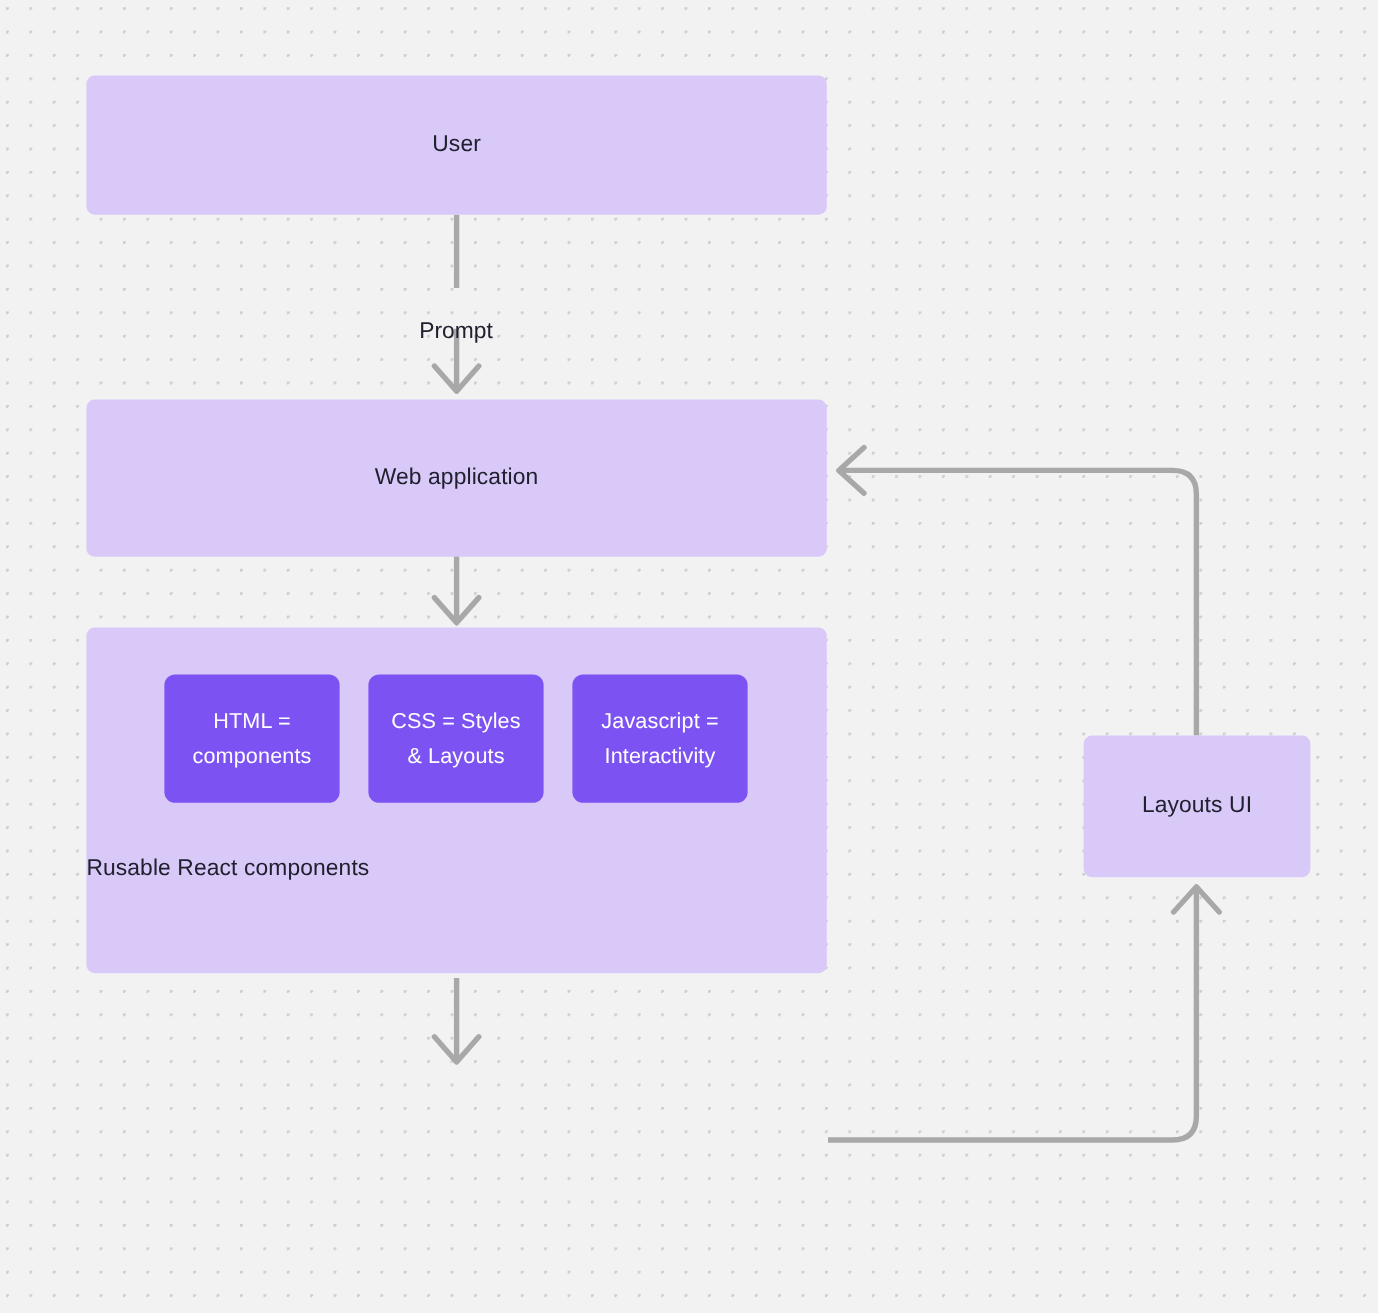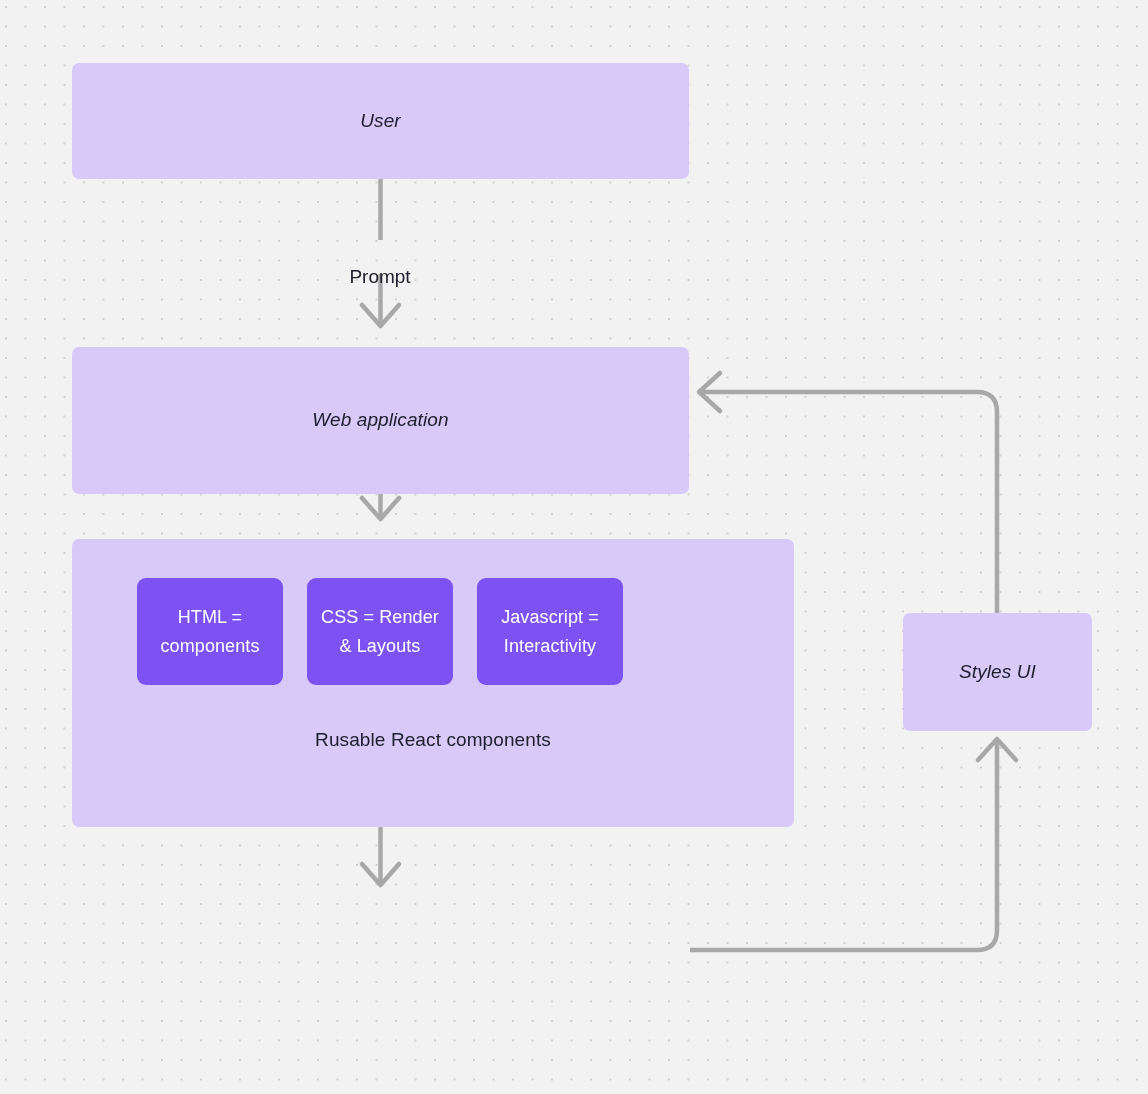--- a/index.html
+++ b/index.html
@@ -33,26 +33,25 @@
     display: flex;
     align-items: center;
     justify-content: center;
     color: #20202e;
     font-size: 19px;
     letter-spacing: 0.1px;
   }
   .node-label {
     text-align: right;
     line-height: 1.3;
-    font-style: italic;
   }
 
   #node-user      { left: 72px;  top: 63px;  width: 617px; height: 116px; }
-  #node-webapp    { left: 72px;  top: 347px; width: 617px; height: 147px; }
-  #node-group     { left: 72px;  top: 539px; width: 722px; height: 288px;
+  #node-webapp    { left: 72px;  top: 333px; width: 617px; height: 131px; }
+  #node-group     { left: 72px;  top: 523px; width: 617px; height: 288px;
                     display: block; }
   #node-vite      { left: 72px;  top: 893px; width: 617px; height: 117px; }
   #node-render    { left: 903px; top: 613px; width: 189px; height: 118px; }
 
   
   .subrow {
     position: absolute;
     left: 65px;
     top: 39px;
     width: 487px;
@@ -71,21 +70,20 @@
     font-size: 18px;
     line-height: 1.6;
     text-align: center;
     box-sizing: border-box;
   }
   .group-caption {
     position: absolute;
     left: 0;
     top: 190px;
     width: 100%;
-    text-align: center;
     font-size: 19px;
     color: #20202e;
   }
 
   
   #edges {
     position: absolute;
     left: 0; top: 0;
     width: 1148px;
     height: 1094px;
@@ -149,27 +147,27 @@
   <div class="node" id="node-webapp">
     <span class="node-label">Web application</span>
   </div>
 
   <div class="node" id="node-group">
     <div class="subrow">
       <div class="subnode">
         <span><span>HTML =</span><br><span>components</span></span>
       </div>
       <div class="subnode">
-        <span><span>CSS = Render</span><br><span>&amp; Layouts</span></span>
+        <span><span>CSS = Styles</span><br><span>&amp; Layouts</span></span>
       </div>
       <div class="subnode">
         <span><span>Javascript =</span><br><span>Interactivity</span></span>
       </div>
     </div>
     <div class="group-caption">Rusable React components</div>
   </div>
 
 
   <div class="node" id="node-render">
-    <span class="node-label">Styles UI</span>
+    <span class="node-label">Layouts UI</span>
   </div>
 
 </div>
 
 </body></html>

